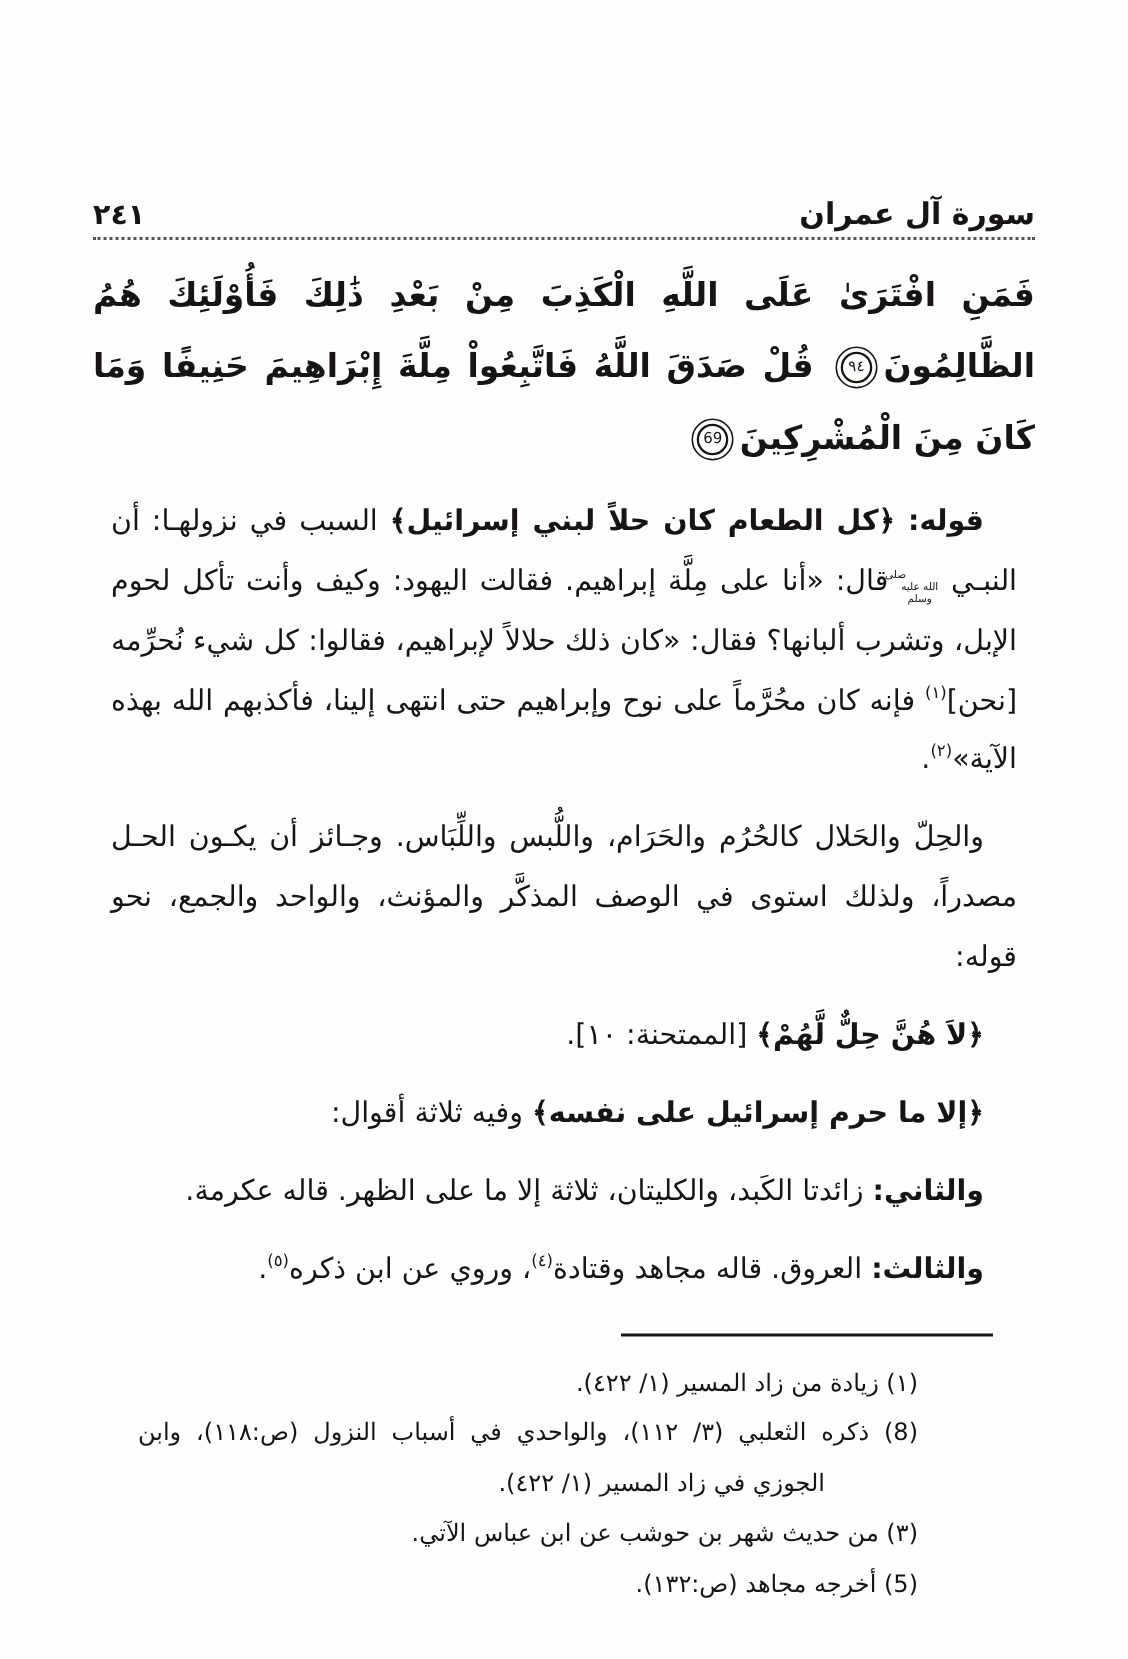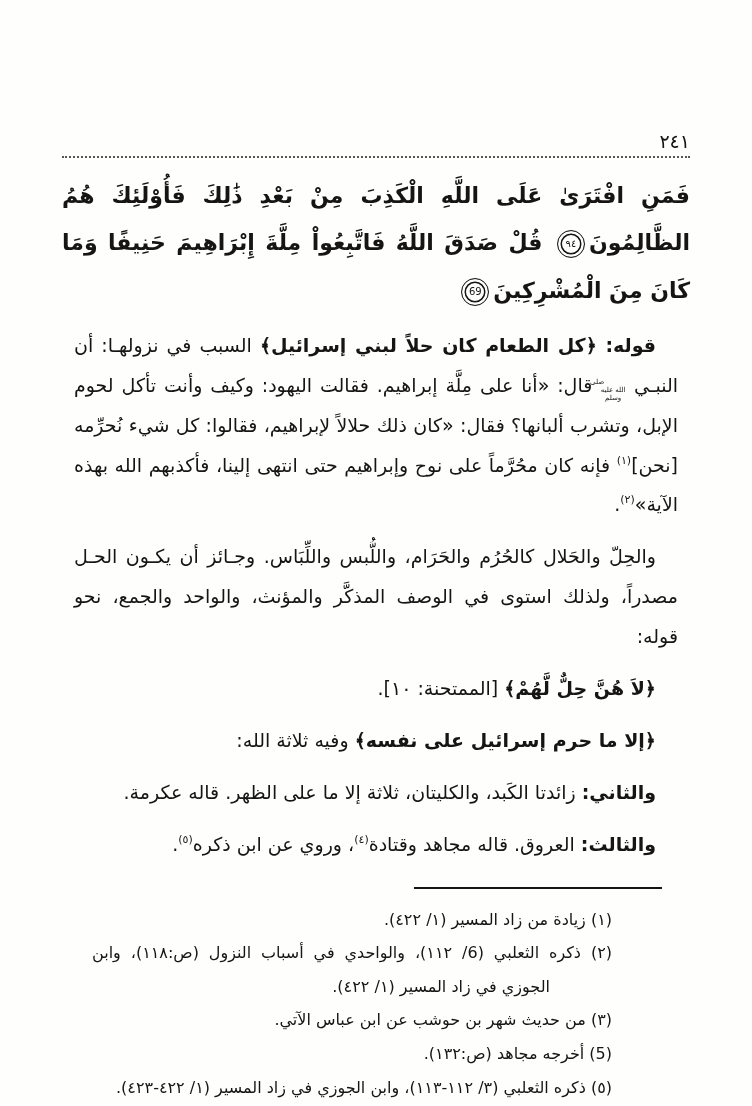--- a/index.html
+++ b/index.html
@@ -29,21 +29,21 @@
     padding-top: 130px;
     border-bottom: 2px dotted #555;
     padding-bottom: 4px;
   }
   .surah-title {
     font-size: 20px;
     font-weight: 700;
   }
   .page-number {
     font-size: 19px;
-    font-weight: 400;
+    font-weight: 700;
     letter-spacing: 2px;
   }
   
   .quran-block {
     margin-top: 14px;
     font-size: 22px;
     font-weight: 700;
     line-height: 2.15;
     text-align: justify;
   }
@@ -108,38 +108,38 @@
     text-indent: -62px;
   }
 </style>
 </head>
 <body>
 
 <div class="page">
   <div class="content">
 
     <header class="page-header">
+      <div class="surah-title">سورة آل عمران</div>
       <div class="page-number">٢٤١</div>
     </header>
 
     <div class="quran-block"><span>فَمَنِ افْتَرَىٰ عَلَى اللَّهِ الْكَذِبَ مِنْ بَعْدِ ذَٰلِكَ فَأُوْلَئِكَ هُمُ الظَّالِمُونَ</span><span class="ayah-mark">٩٤</span> <span>قُلْ صَدَقَ اللَّهُ فَاتَّبِعُواْ مِلَّةَ إِبْرَاهِيمَ حَنِيفًا وَمَا كَانَ مِنَ الْمُشْرِكِينَ</span><span class="ayah-mark">69</span> </div>
 
     <div class="commentary">
         <p><span class="run-bold">قوله: </span><span class="run-quran">﴿كل الطعام كان حلاً لبني إسرائيل﴾</span><span class="run-text"> السبب في نزولهـا: أن النبـي </span><span class="run-saw">صلى الله عليه وسلم</span><span class="run-text"> قال: «أنا على مِلَّة إبراهيم. فقالت اليهود: وكيف وأنت تأكل لحوم الإبل، وتشرب ألبانها؟ فقال: «كان ذلك حلالاً لإبراهيم، فقالوا: كل شيء نُحرِّمه [نحن]</span><sup class="fn-ref">(١)</sup><span class="run-text"> فإنه كان محُرَّماً على نوح وإبراهيم حتى انتهى إلينا، فأكذبهم الله بهذه الآية»</span><sup class="fn-ref">(٢)</sup><span class="run-text">.</span></p>
         <p><span class="run-text">والحِلّ والحَلال كالحُرُم والحَرَام، واللُّبس واللِّبَاس. وجـائز أن يكـون الحـل مصدراً، ولذلك استوى في الوصف المذكَّر والمؤنث، والواحد والجمع، نحو قوله:</span></p>
         <p><span class="run-quran">﴿لاَ هُنَّ حِلٌّ لَّهُمْ﴾</span><span class="run-text"> [الممتحنة: ١٠].</span></p>
-        <p><span class="run-quran">﴿إلا ما حرم إسرائيل على نفسه﴾</span><span class="run-text"> وفيه ثلاثة الله:</span></p>
+        <p><span class="run-quran">﴿إلا ما حرم إسرائيل على نفسه﴾</span><span class="run-text"> وفيه ثلاثة أقوال:</span></p>
         <p><span class="run-bold">والثاني:</span><span class="run-text"> زائدتا الكَبد، والكليتان، ثلاثة إلا ما على الظهر. قاله عكرمة.</span></p>
         <p><span class="run-bold">والثالث:</span><span class="run-text"> العروق. قاله مجاهد وقتادة</span><sup class="fn-ref">(٤)</sup><span class="run-text">، وروي عن ابن ذكره</span><sup class="fn-ref">(٥)</sup><span class="run-text">.</span></p>
       </div>
 
     <div class="footnote-rule"></div>
 
     <div class="footnotes">
         <div class="footnote">(١) زيادة من زاد المسير (١/ ٤٢٢).</div>
-        <div class="footnote">(٢) ذكره الثعلبي (6/ ١١٢)، والواحدي في أسباب النزول (ص:١١٨)، وابن الجوزي في زاد المسير (١/ ٤٢٢).</div>
+        <div class="footnote">(8) ذكره الثعلبي (٣/ ١١٢)، والواحدي في أسباب النزول (ص:١١٨)، وابن الجوزي في زاد المسير (١/ ٤٢٢).</div>
         <div class="footnote">(٣) من حديث شهر بن حوشب عن ابن عباس الآتي.</div>
         <div class="footnote">(5) أخرجه مجاهد (ص:١٣٢).</div>
-        <div class="footnote">(٥) ذكره الثعلبي (٣/ ١١٢-١١٣)، وابن الجوزي في زاد المسير (١/ ٤٢٢-٤٢٣).</div>
       </div>
 
   </div>
 </div>
 
 </body></html>

